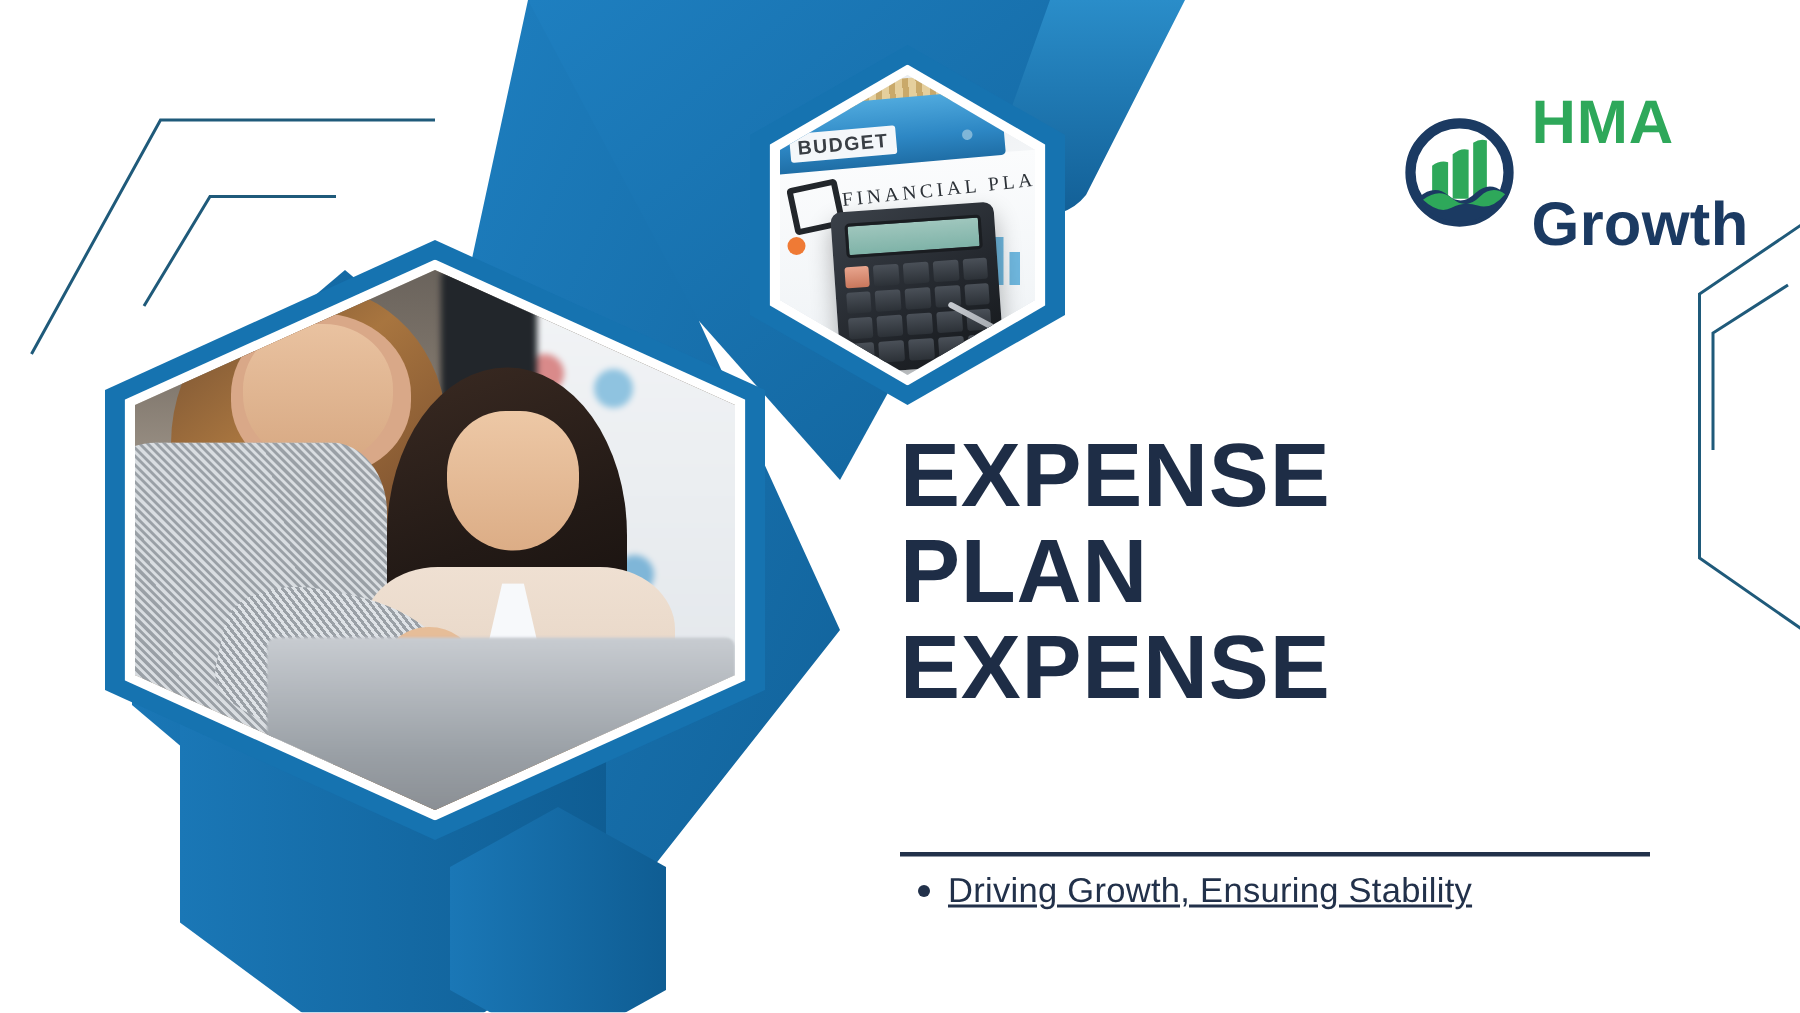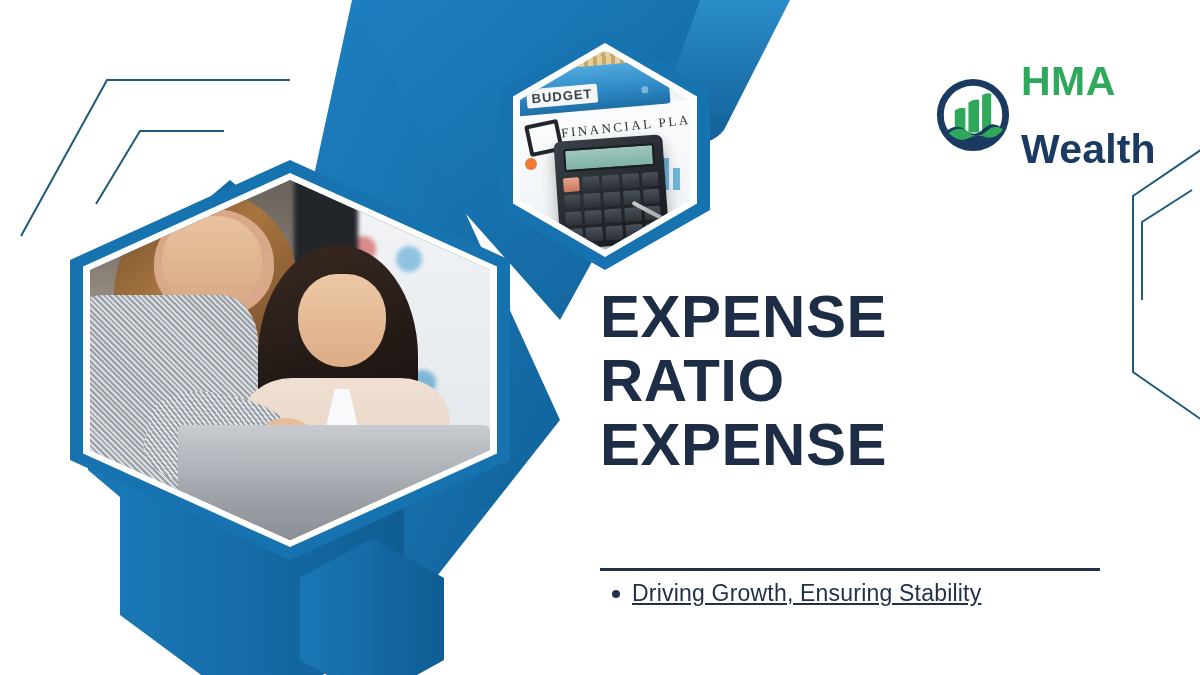--- a/index.html
+++ b/index.html
@@ -389,21 +389,21 @@
             <div class="pw-chart-paper"></div>
             <div class="pw-laptop"></div>
           </div>
         </div>
       </div>
     </div>
   </div>
 
   <h1 class="headline">
     <span class="hl-line">EXPENSE</span>
-    <span class="hl-line">RATIO</span>
+    <span class="hl-line">PLAN</span>
     <span class="hl-line">EXPENSE</span>
   </h1>
 
   <div class="divider"></div>
 
   <div class="tagline">
     <span class="bullet"></span>
     <span>Driving Growth, Ensuring Stability</span>
   </div>
 
@@ -416,17 +416,17 @@
         <path d="M26 44 q7 -5 14 -3 v32 h-14 z"></path>
         <path d="M44 34 q7 -6 14 -4 v43 h-14 z"></path>
         <path d="M62 24 q6 -4 12 -2 v51 h-12 z"></path>
       </g>
 
       <path d="M14 72 q14 -12 26 -2 q12 10 24 -2 q12 -11 24 -1 q-10 26 -37 26 q-27 0 -37 -21 z" fill="#1b3a62"></path>
       <path d="M18 74 q14 -11 26 -1 q12 10 24 -2 q11 -10 22 -2 q-12 14 -24 10 q-12 -4 -23 2 q-11 6 -25 -7 z" fill="#2ea85a"></path>
     </svg>
     <div class="logo-text">
       <span class="logo-hma">HMA</span>
-      <span class="logo-wealth">Wealth</span>
+      <span class="logo-wealth">Growth</span>
     </div>
   </div>
 
 </div>
 
 </body></html>

